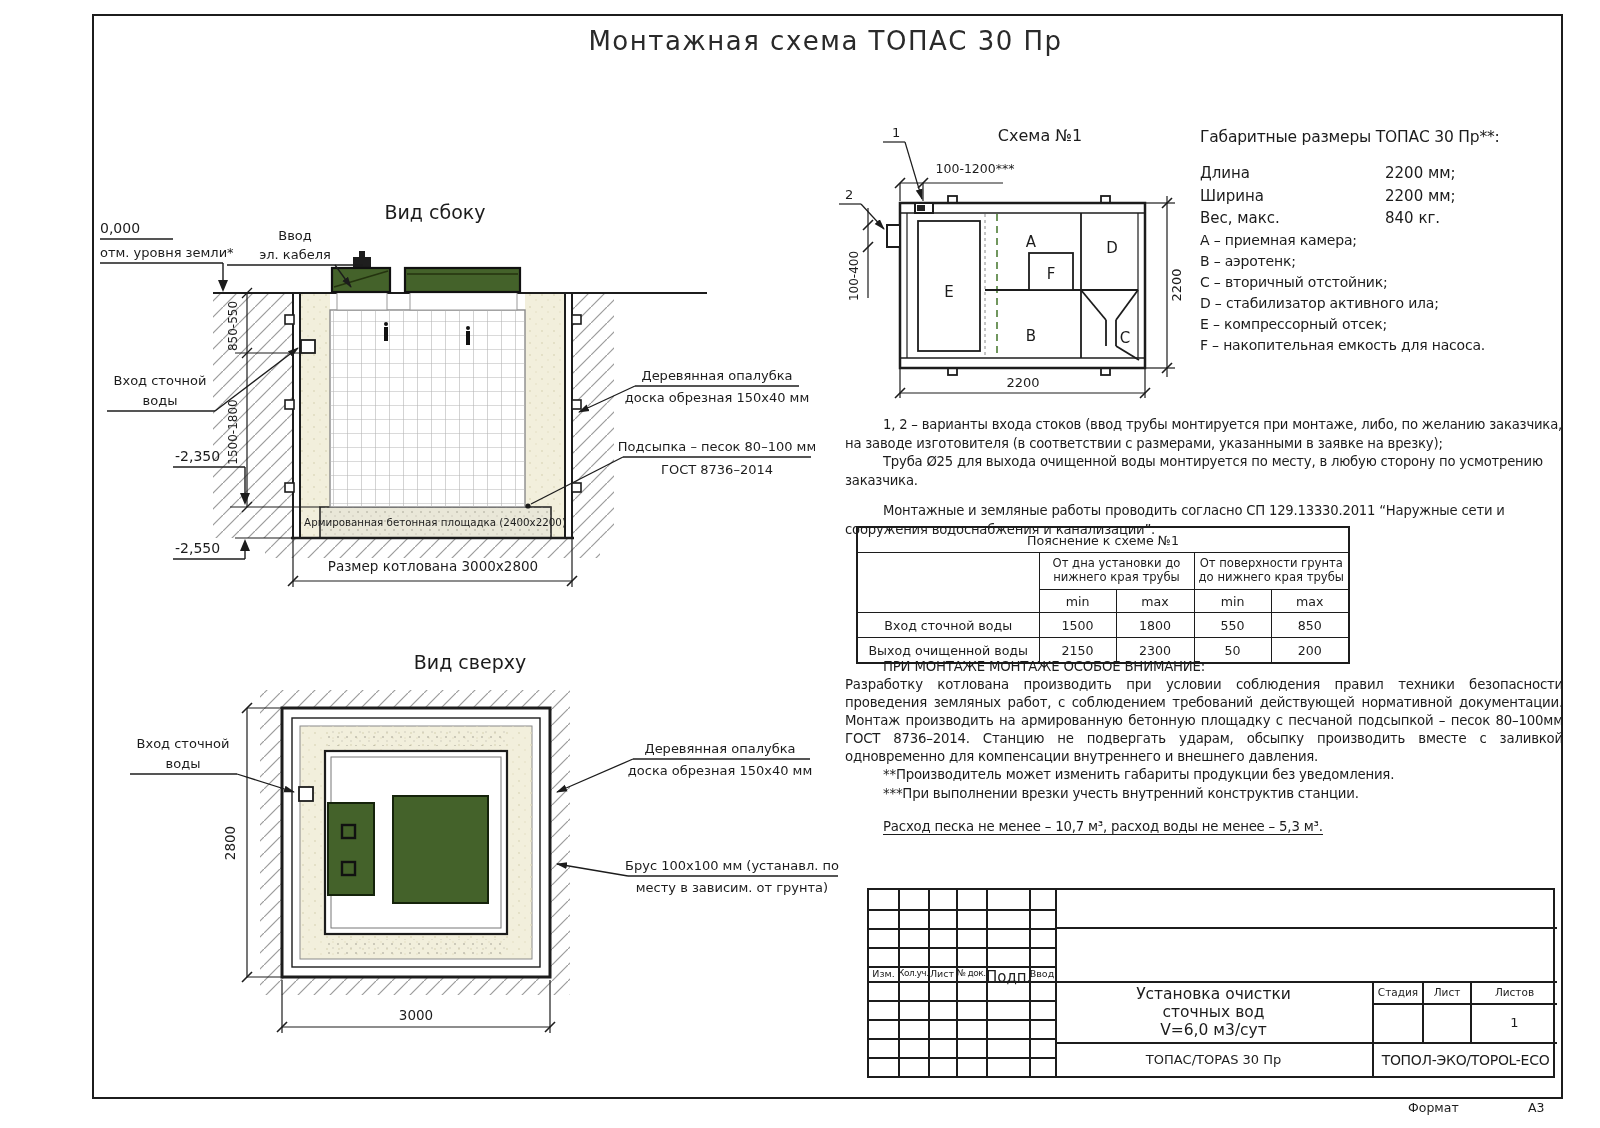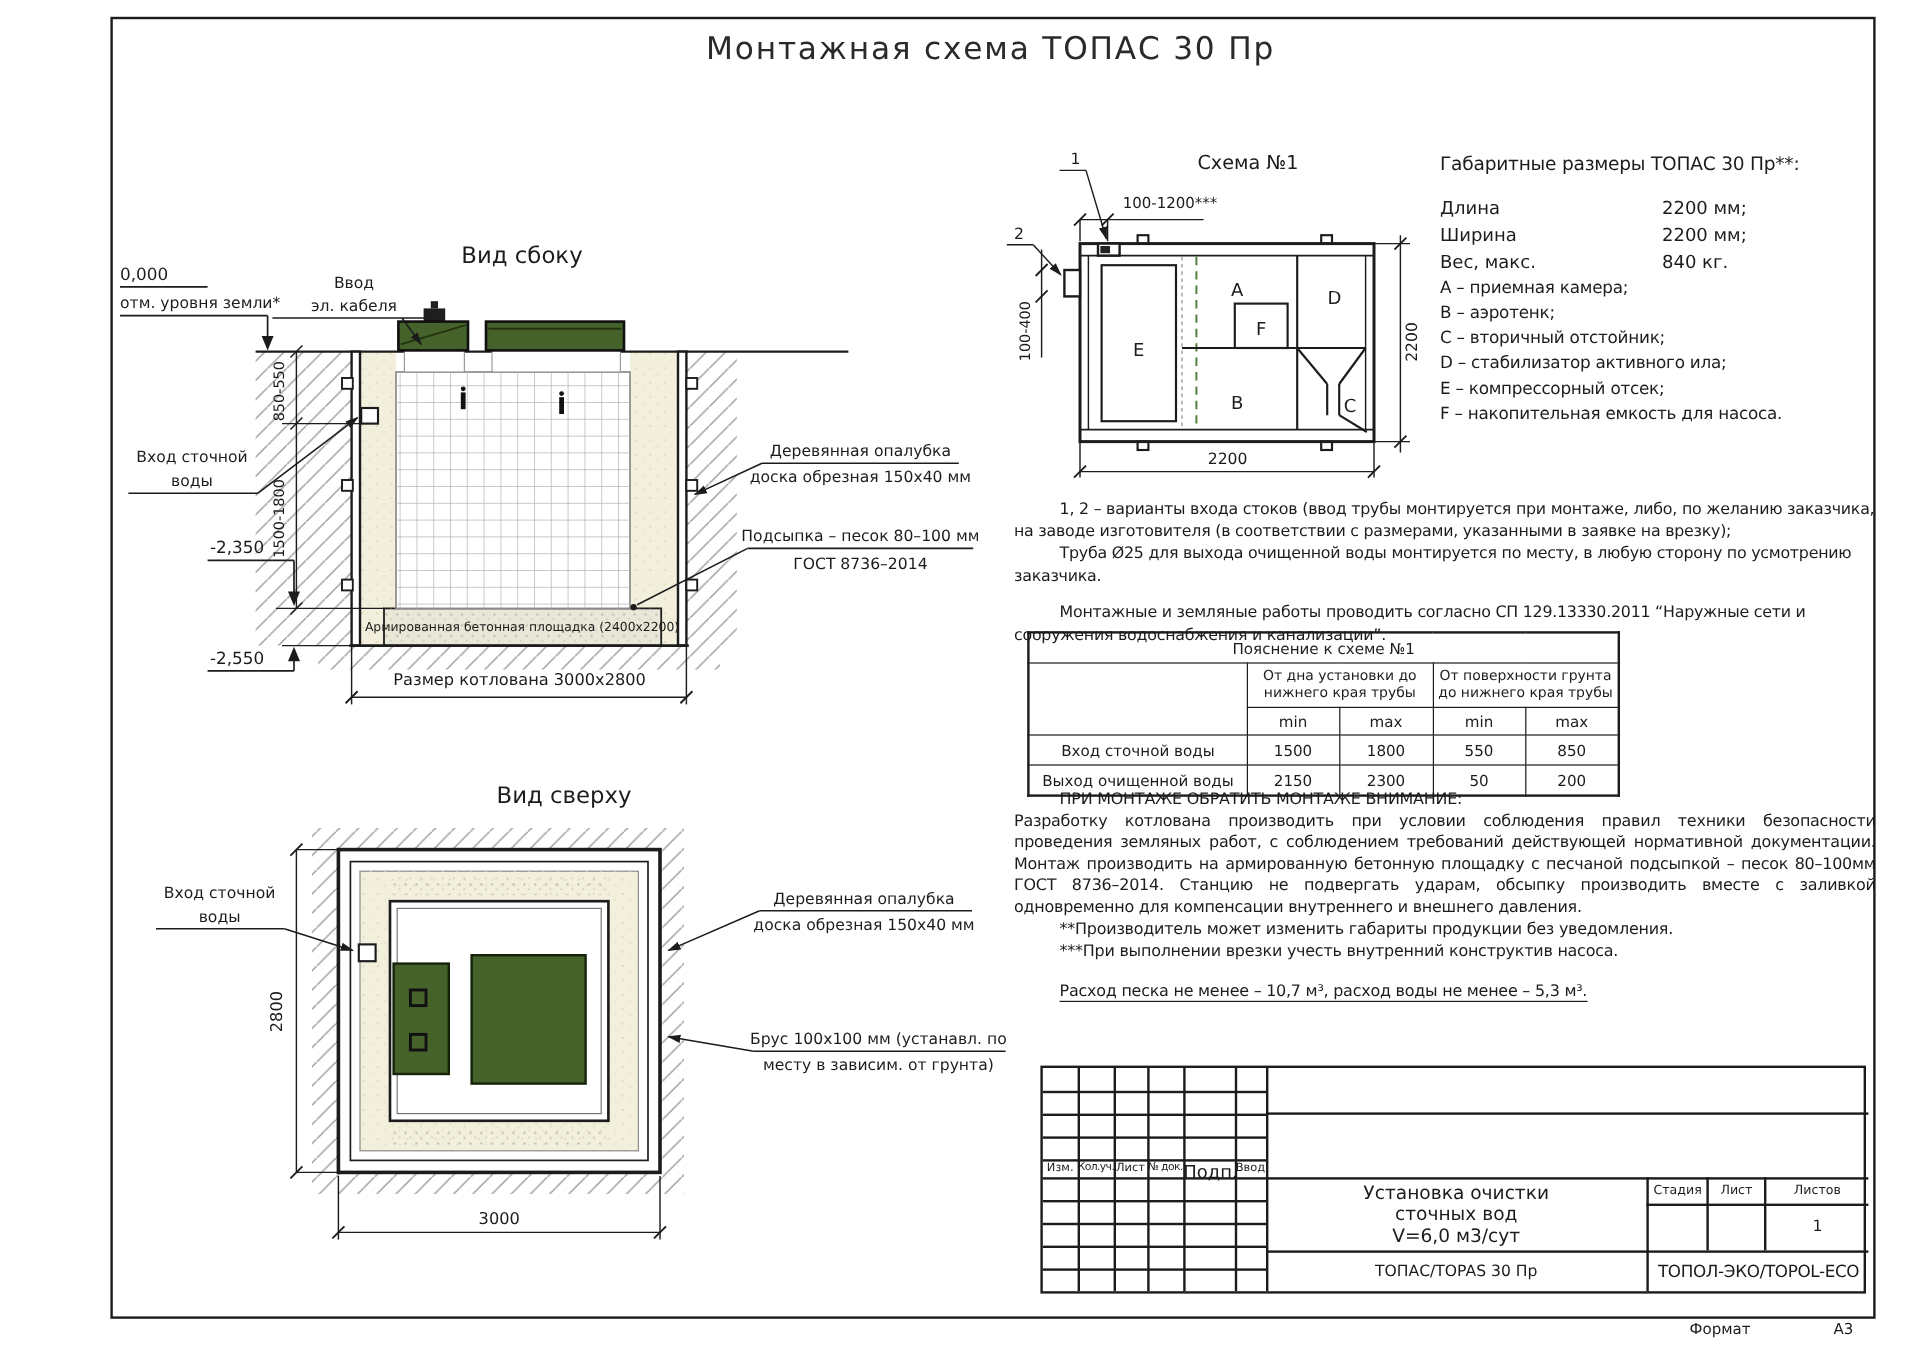--- a/index.html
+++ b/index.html
@@ -399,24 +399,24 @@
       <td style="height:22px">Выход очищенной воды</td>
       <td>2150</td>
       <td>2300</td>
       <td>50</td>
       <td>200</td>
     </tr>
   </tbody>
     </table>
 
   <div class="blk att" style="left:845px;top:658px;width:718px">
-    <p class="ind">ПРИ МОНТАЖЕ ОБРАТИТЬ МОНТАЖЕ ВНИМАНИЕ:</p>
+    <p class="ind">ПРИ МОНТАЖЕ МОНТАЖЕ ОСОБОЕ ВНИМАНИЕ:</p>
     <p class="just">Разработку котлована производить при условии соблюдения правил техники безопасности проведения земляных работ, с соблюдением требований действующей нормативной документации. Монтаж производить на армированную бетонную площадку с песчаной подсыпкой – песок 80–100мм ГОСТ 8736–2014. Станцию не подвергать ударам, обсыпку производить вместе с заливкой одновременно для компенсации внутреннего и внешнего давления.</p>
     <p class="ind">**Производитель может изменить габариты продукции без уведомления.</p>
-    <p class="ind">***При выполнении врезки учесть внутренний конструктив насоса.</p>
+    <p class="ind">***При выполнении врезки учесть внутренний конструктив станции.</p>
     <p class="ind" style="margin-top:15px"><span class="underl">Расход песка не менее – 10,7 м³, расход воды не менее – 5,3 м³.</span></p>
   </div>
 
   <div class="blk" style="left:867px;top:888px;width:688px;height:190px;border:2px solid #1c1c1c;box-sizing:border-box">
 
     <div class="tbx" style="left:29px;top:0;width:1.5px;height:186px"></div>
     <div class="tbx" style="left:59px;top:0;width:1.5px;height:186px"></div>
     <div class="tbx" style="left:87px;top:0;width:1.5px;height:186px"></div>
     <div class="tbx" style="left:117px;top:0;width:1.5px;height:186px"></div>
     <div class="tbx" style="left:160px;top:0;width:1.5px;height:186px"></div>

